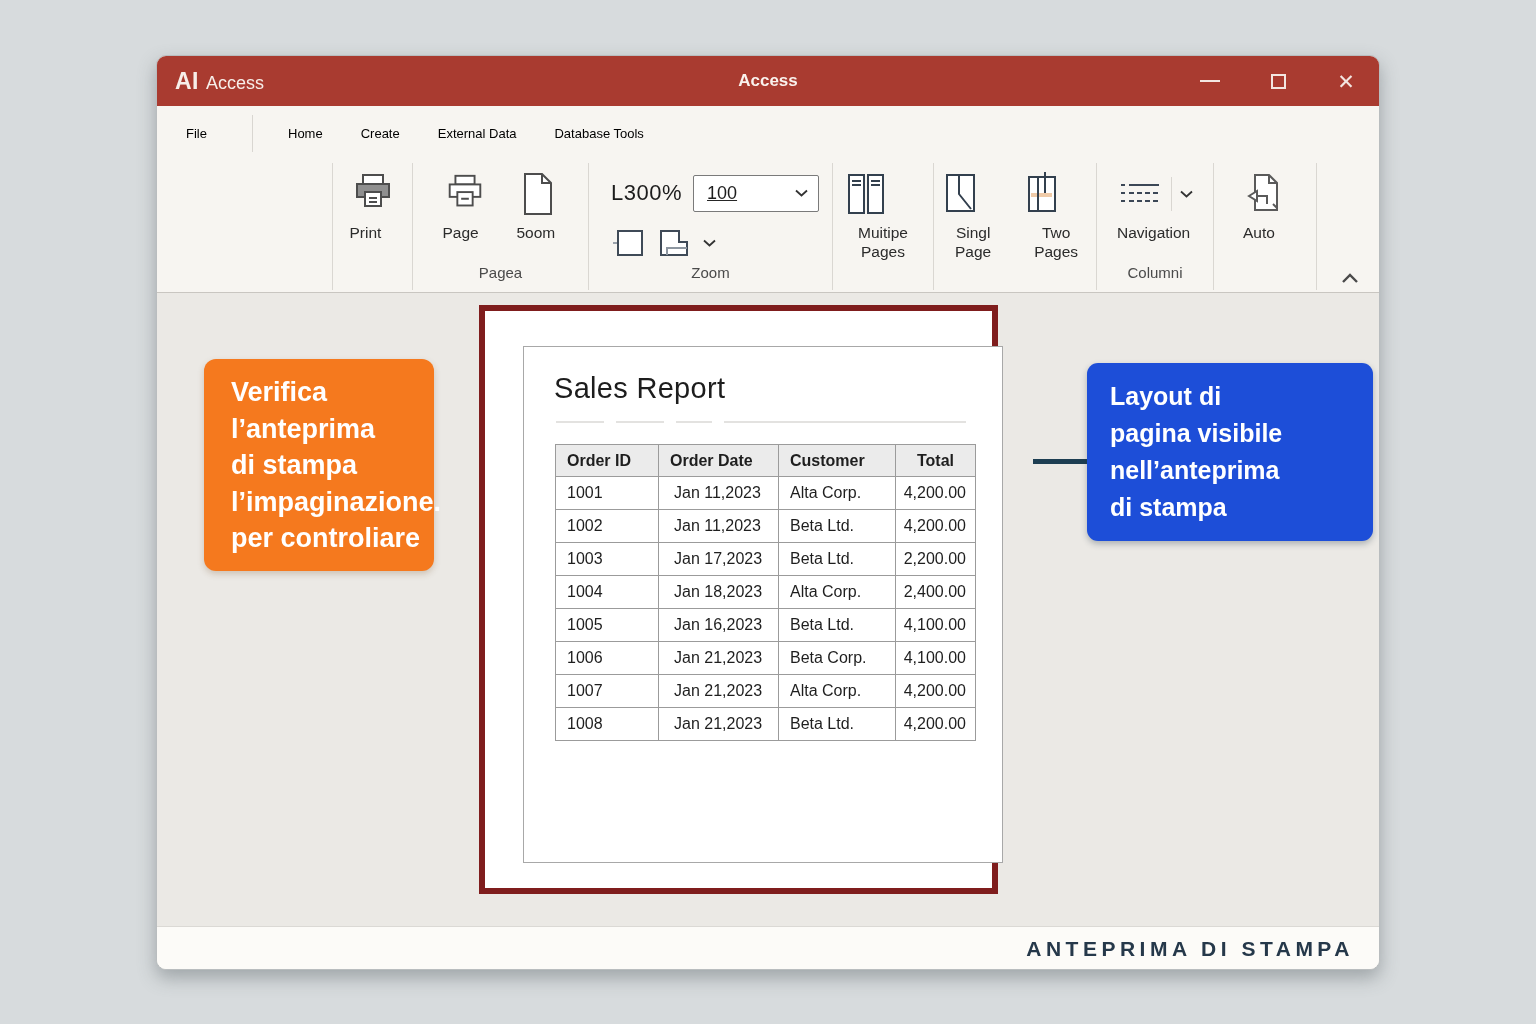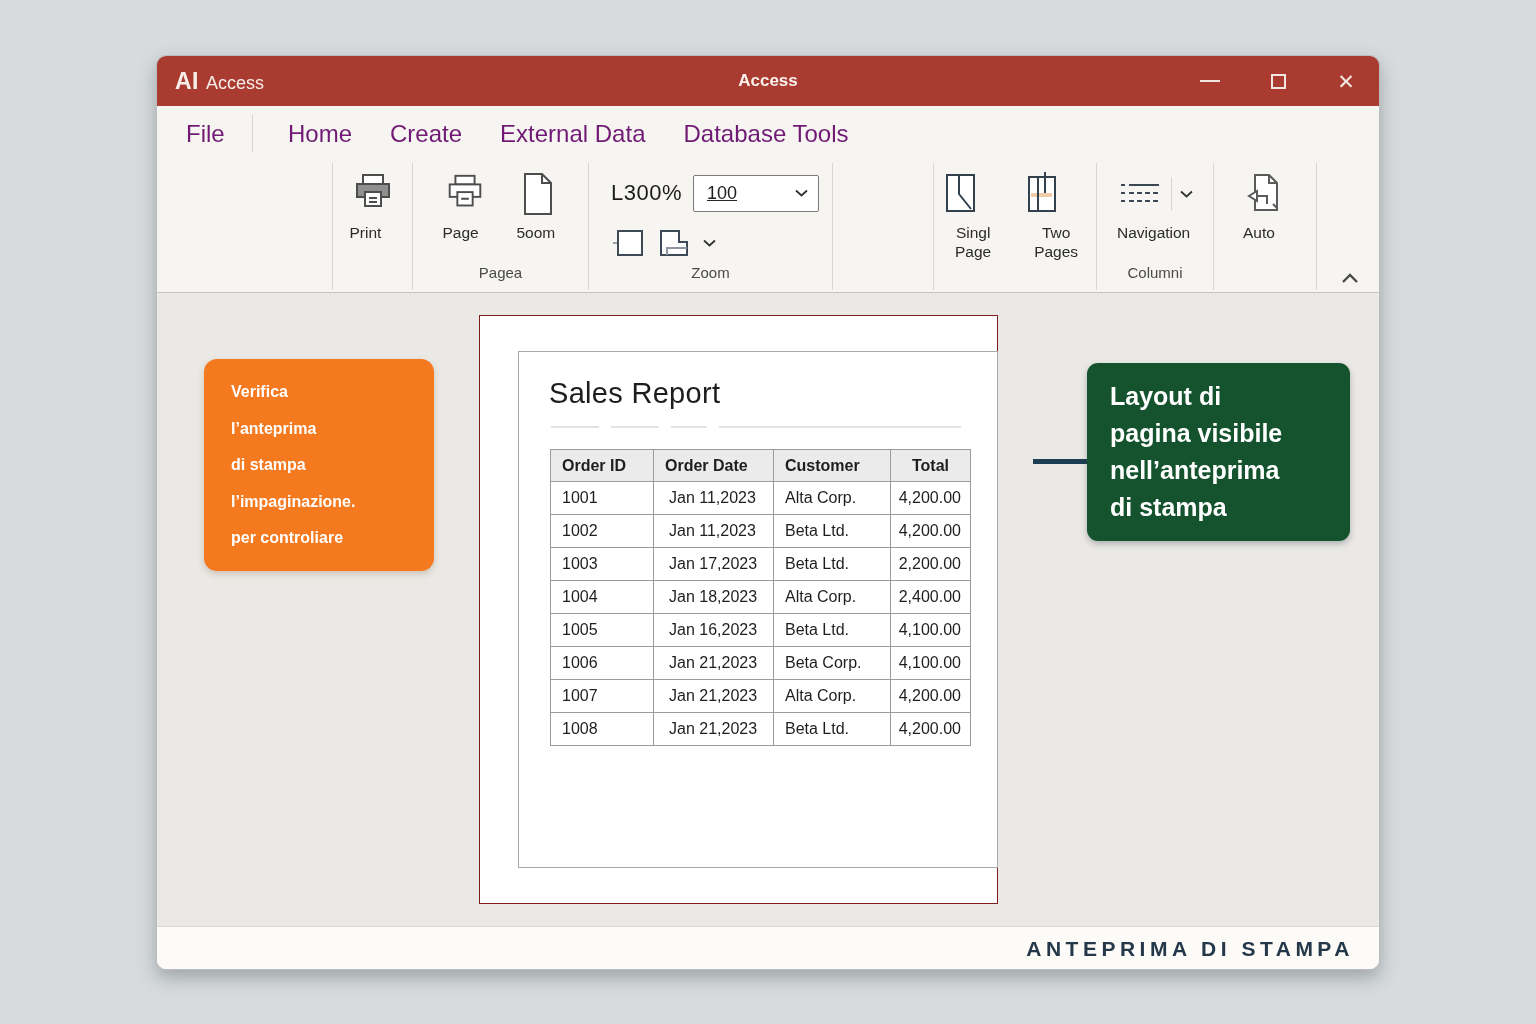--- a/index.html
+++ b/index.html
@@ -31,21 +31,21 @@
     position:absolute; left:50%; transform:translateX(-50%);
     color:#FAF2ED; font-size:17px; font-weight:700;
   }
   .winctrl { margin-left:auto; display:flex; align-items:center; gap:46px; }
   .wbtn { width:22px; height:22px; display:flex; align-items:center; justify-content:center; cursor:default; }
   .min-glyph { width:20px; height:2px; background:#F3E6E1; }
   .max-glyph { width:15px; height:15px; border:2px solid #F3E6E1; }
   .close-glyph { color:#F3E6E1; font-size:21px; line-height:1; font-weight:400; }
   
   .tabs-row { height:55px; display:flex; align-items:center; padding-left:29px; background:#F7F5F1; }
-  .tab { font-size:24px; color:#701a75; padding:0 19px; cursor:default; }
+  .tab { font-size:13px; color:#000000; padding:0 19px; cursor:default; }
   .tab.file { padding:0 0; width:66px; }
   .tab-sep { width:1px; height:37px; background:#D9D6D1; margin-right:16px; }
   
   .ribbon {
     height:132px; background:#F7F5F1; display:flex; align-items:stretch;
     border-bottom:1px solid #C9C6C1; position:relative;
   }
   .rsep { width:1px; background:#DAD7D2; margin:2px 0 2px 0; }
   .rgroup { display:flex; flex-direction:column; }
   .rgroup-buttons { flex:1; display:flex; justify-content:center; align-items:flex-start; padding-top:7px; gap:4px; }
@@ -74,34 +74,33 @@
   .nav-btn-row { display:flex; align-items:center; gap:8px; }
   .nav-divider { width:1px; height:34px; background:#D9D6D1; }
   .collapse-chev { position:absolute; right:20px; bottom:8px; cursor:default; }
   
   .content { height:633px; background:#EBE9E5; position:relative; }
   .callout {
     position:absolute; color:#fff; border-radius:12px;
   }
   .callout-left {
     left:47px; top:66px; width:230px; height:212px; background:#F5791E;
-    padding:15px 0 0 27px; font-size:16px; font-weight:700; line-height:36.5px;
+    padding:15px 0 0 27px; font-size:27px; font-weight:700; line-height:36.5px;
     box-shadow:0 3px 6px rgba(120,80,40,.25);
-    border-radius:13px;
   }
   .callout-right {
-    left:930px; top:70px; width:263px; height:178px; background:#14532d;
+    left:930px; top:70px; width:286px; height:178px; background:#1d4ed8;
     padding:15px 0 0 23px; font-size:25px; font-weight:600; line-height:37px;
     border-radius:11px;
     box-shadow:0 3px 6px rgba(30,50,65,.3);
   }
   .connector { position:absolute; left:876px; top:166px; width:56px; height:5px; background:#1D3E52; }
   .preview-frame {
-    position:absolute; left:322px; top:22px; width:519px; height:589px;
-    background:#fff; border:1px solid #7f1d1d;
+    position:absolute; left:322px; top:12px; width:519px; height:589px;
+    background:#fff; border:6px solid #7f1d1d;
   }
   .page {
     position:absolute; left:38px; top:35px; width:480px; height:517px;
     background:#fff; border:1px solid #A8A8A8;
   }
   .report-title { margin:25px 0 0 30px; font-size:29px; color:#1d1d1d; font-weight:400; letter-spacing:.3px; }
   .title-rule { margin:16px 0 0 32px; display:flex; gap:12px; align-items:center; }
   .title-rule span { height:2px; background:#E3E2E0; display:block; }
   .seg1{width:48px}.seg2{width:48px}.seg3{width:36px}.seg4{width:242px}
   
@@ -231,20 +230,35 @@
           <svg width="13" height="8" viewBox="0 0 13 8" fill="none" stroke="#333" stroke-width="1.8">
               <path d="M1 1.5 L6.5 6.5 L12 1.5"></path>
             </svg>
         </div>
       </div>
       <div class="rgroup-label">Zoom</div>
     </div>
     <div class="rsep"></div>
 
     <div class="rgroup g-multi">
+      <div class="rgroup-buttons">
+        <div class="rbtn">
+          <div class="icon">
+            <svg width="44" height="46" viewBox="0 0 44 46" fill="none" stroke="#33404e" stroke-width="2">
+              <rect x="5" y="4" width="15" height="38" fill="#fff"></rect>
+              <rect x="24" y="4" width="15" height="38" fill="#fff"></rect>
+              <line x1="8" y1="10" x2="17" y2="10"></line>
+                <line x1="8" y1="14" x2="17" y2="14"></line>
+              <line x1="27" y1="10" x2="36" y2="10"></line>
+                <line x1="27" y1="14" x2="36" y2="14"></line>
+            </svg>
+          </div>
+          <div class="lbl">Muitipe Pages</div>
+        </div>
+      </div>
       <div class="rgroup-label"></div>
     </div>
     <div class="rsep"></div>
 
     <div class="rgroup g-pages">
       <div class="rgroup-buttons" style="">
         <div class="rbtn">
           <div class="icon">
             <svg width="40" height="46" viewBox="0 0 40 46" fill="none" stroke="#33404e" stroke-width="2">
               <rect x="7" y="4" width="27" height="36" fill="#fff"></rect>

